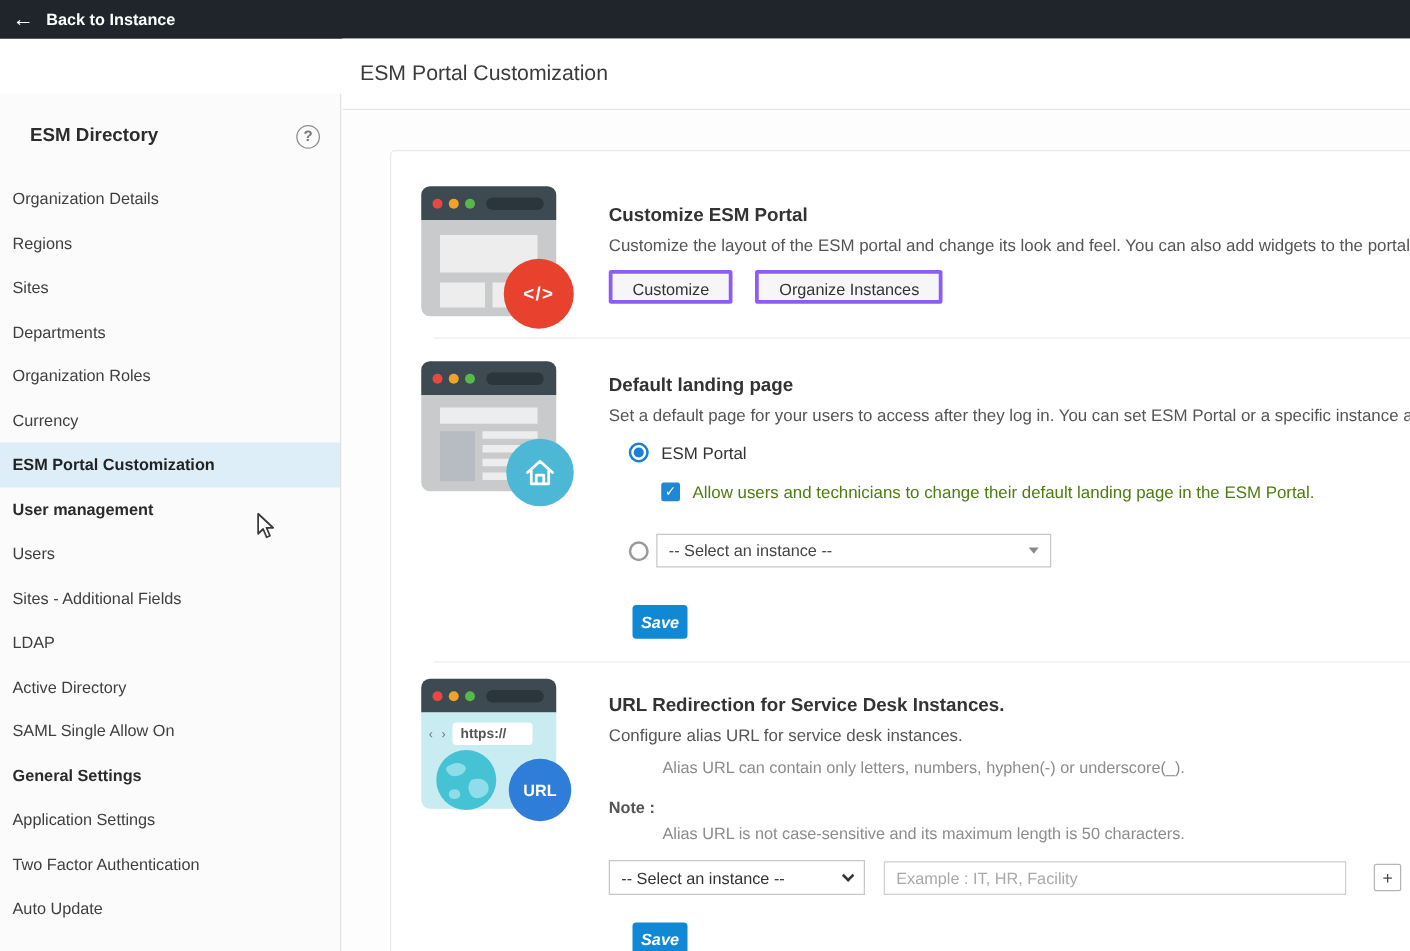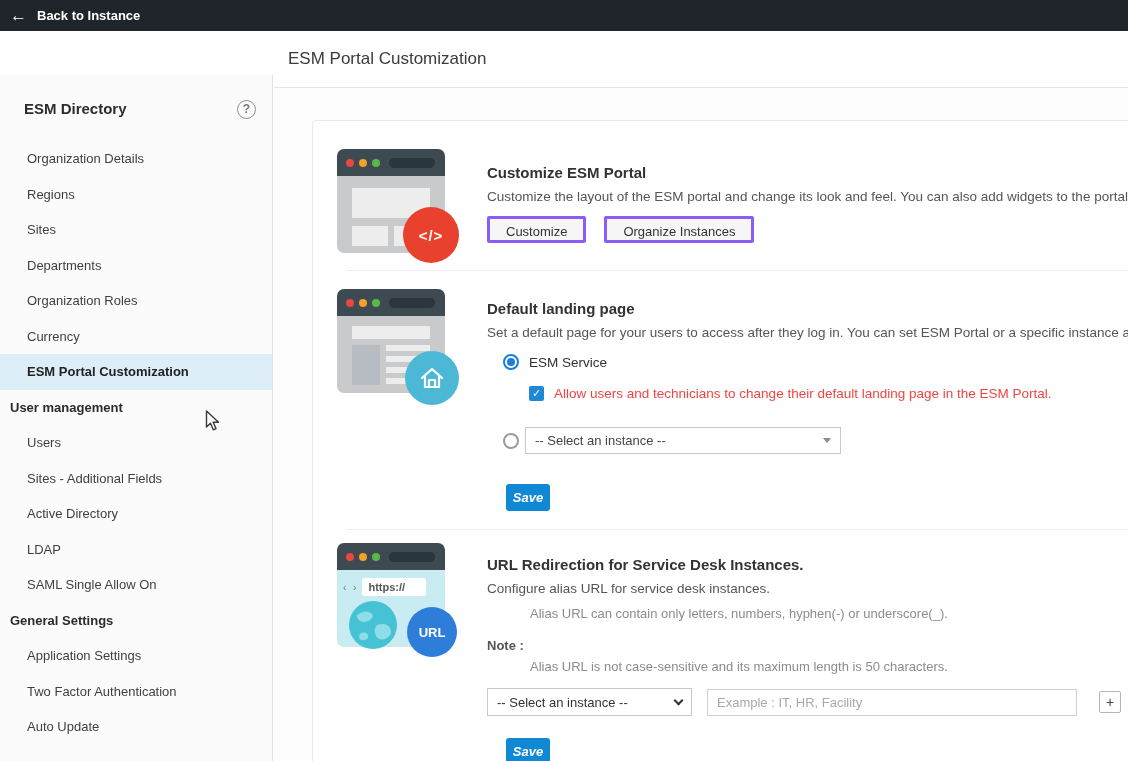--- a/index.html
+++ b/index.html
@@ -15,21 +15,21 @@
 
   
   .sidebar { position:absolute; left:0; top:31px; width:273px; height:730px;
     background:#fbfbfb; border-right:1px solid #e2e2e2;margin-top:44px; }
   .sidebar-header { display:flex; align-items:center; justify-content:space-between;
     padding:24px 16px 0 24px; margin-bottom:22px; }
   .sidebar-title { font-size:15px; font-weight:bold; color:#2d2d2d; line-height:20px; }
   .help-icon { width:19px; height:19px; border:1.5px solid #8f8f8f; border-radius:50%;
     color:#777; font-size:12px; font-weight:bold; display:flex; align-items:center;
     justify-content:center; background:#fbfbfb; }
-  .nav-item { height:35.5px; display:flex; align-items:center; padding-left:27px;
+  .nav-item { height:35.5px; display:flex; align-items:center; padding-left:10px;
     font-size:13px; color:#3f3f3f; cursor:pointer; }
   .nav-item.selected { background:#ddeef8; font-weight:bold; color:#222; }
   .nav-group-header { height:35.5px; display:flex; align-items:center; padding-left:10px;
     font-size:13px; font-weight:bold; color:#2b2b2b; }
 
   
   .main { position:absolute; left:274px; top:31px; width:854px; height:730px; background:#fdfdfd; }
   .page-header { height:57px; background:#fff; border-bottom:1px solid #e5e5e5;
     display:flex; align-items:center; padding-left:14px; }
   .page-title { font-size:17px; color:#3b3b3b; }
@@ -81,21 +81,21 @@
   .radio-row { display:flex; align-items:center; margin-left:16px; }
   .radio { width:16px; height:16px; border-radius:50%; border:2px solid #1b7fd6;
     display:flex; align-items:center; justify-content:center; background:#fff; flex:0 0 16px; }
   .radio .dot-in { width:8px; height:8px; border-radius:50%; background:#1b7fd6; }
   .radio.off { border-color:#9b9b9b; }
   .radio-label { font-size:13.5px; color:#333; margin-left:10px; }
 
   .check-row { display:flex; align-items:center; margin-left:42px; margin-top:16px; }
   .checkbox { width:15px; height:15px; background:#2087d4; border-radius:2px; color:#fff;
     font-size:11px; display:flex; align-items:center; justify-content:center; flex:0 0 15px; }
-  .check-label { font-size:13.5px; color:#ef4444; margin-left:10px; white-space:nowrap; }
+  .check-label { font-size:13.5px; color:#4d7c0f; margin-left:10px; white-space:nowrap; }
 
   .dd-box { width:316px; height:27px; border:1px solid #c8c8c8; background:#fff;
     display:flex; align-items:center; padding:0 9px; margin-left:6px; cursor:pointer; }
   .dd-text { font-size:13px; color:#444; flex:1; }
   .dd-caret { width:0; height:0; border-left:4px solid transparent; border-right:4px solid transparent;
     border-top:5px solid #8a8a8a; }
 
   .note-row { display:flex; font-size:13px; margin-top:10px; }
   .note-label { font-weight:bold; color:#555; width:43px; flex:0 0 43px;margin-top:32px; }
   .note-text { color:#8c8c8c; }
@@ -134,22 +134,22 @@
     <div class="nav-item">Organization Details</div>
     <div class="nav-item">Regions</div>
     <div class="nav-item">Sites</div>
     <div class="nav-item">Departments</div>
     <div class="nav-item">Organization Roles</div>
     <div class="nav-item">Currency</div>
     <div class="nav-item selected">ESM Portal Customization</div>
     <div class="nav-group-header">User management</div>
     <div class="nav-item">Users</div>
     <div class="nav-item">Sites - Additional Fields</div>
+    <div class="nav-item">LDAP</div>
     <div class="nav-item">Active Directory</div>
-    <div class="nav-item">LDAP</div>
     <div class="nav-item">SAML Single Allow On</div>
     <div class="nav-group-header">General Settings</div>
     <div class="nav-item">Application Settings</div>
     <div class="nav-item">Two Factor Authentication</div>
     <div class="nav-item">Auto Update</div>
   </div>
 
   <div class="main">
     <div class="page-header">
       <span class="page-title">ESM Portal Customization</span>
@@ -211,21 +211,21 @@
           </div>
         </div>
         <div class="text-col">
           <div class="sec-heading" style="margin-top:11px;">Default landing page</div>
           <div class="sec-desc">Set a default page for your users to access after they log in. You can set ESM Portal or a specific instance as the</div>
 
           <div class="radio-row" style="margin-top:14px;">
             <span class="radio">
                 <span class="dot-in"></span>
               </span>
-            <span class="radio-label">ESM Service</span>
+            <span class="radio-label">ESM Portal</span>
           </div>
 
           <div class="check-row">
             <span class="checkbox">✓</span>
             <span class="check-label">Allow users and technicians to change their default landing page in the ESM Portal.</span>
           </div>
 
           <div class="radio-row" style="margin-top:26px;">
             <span class="radio off"></span>
             <div class="dd-box">

